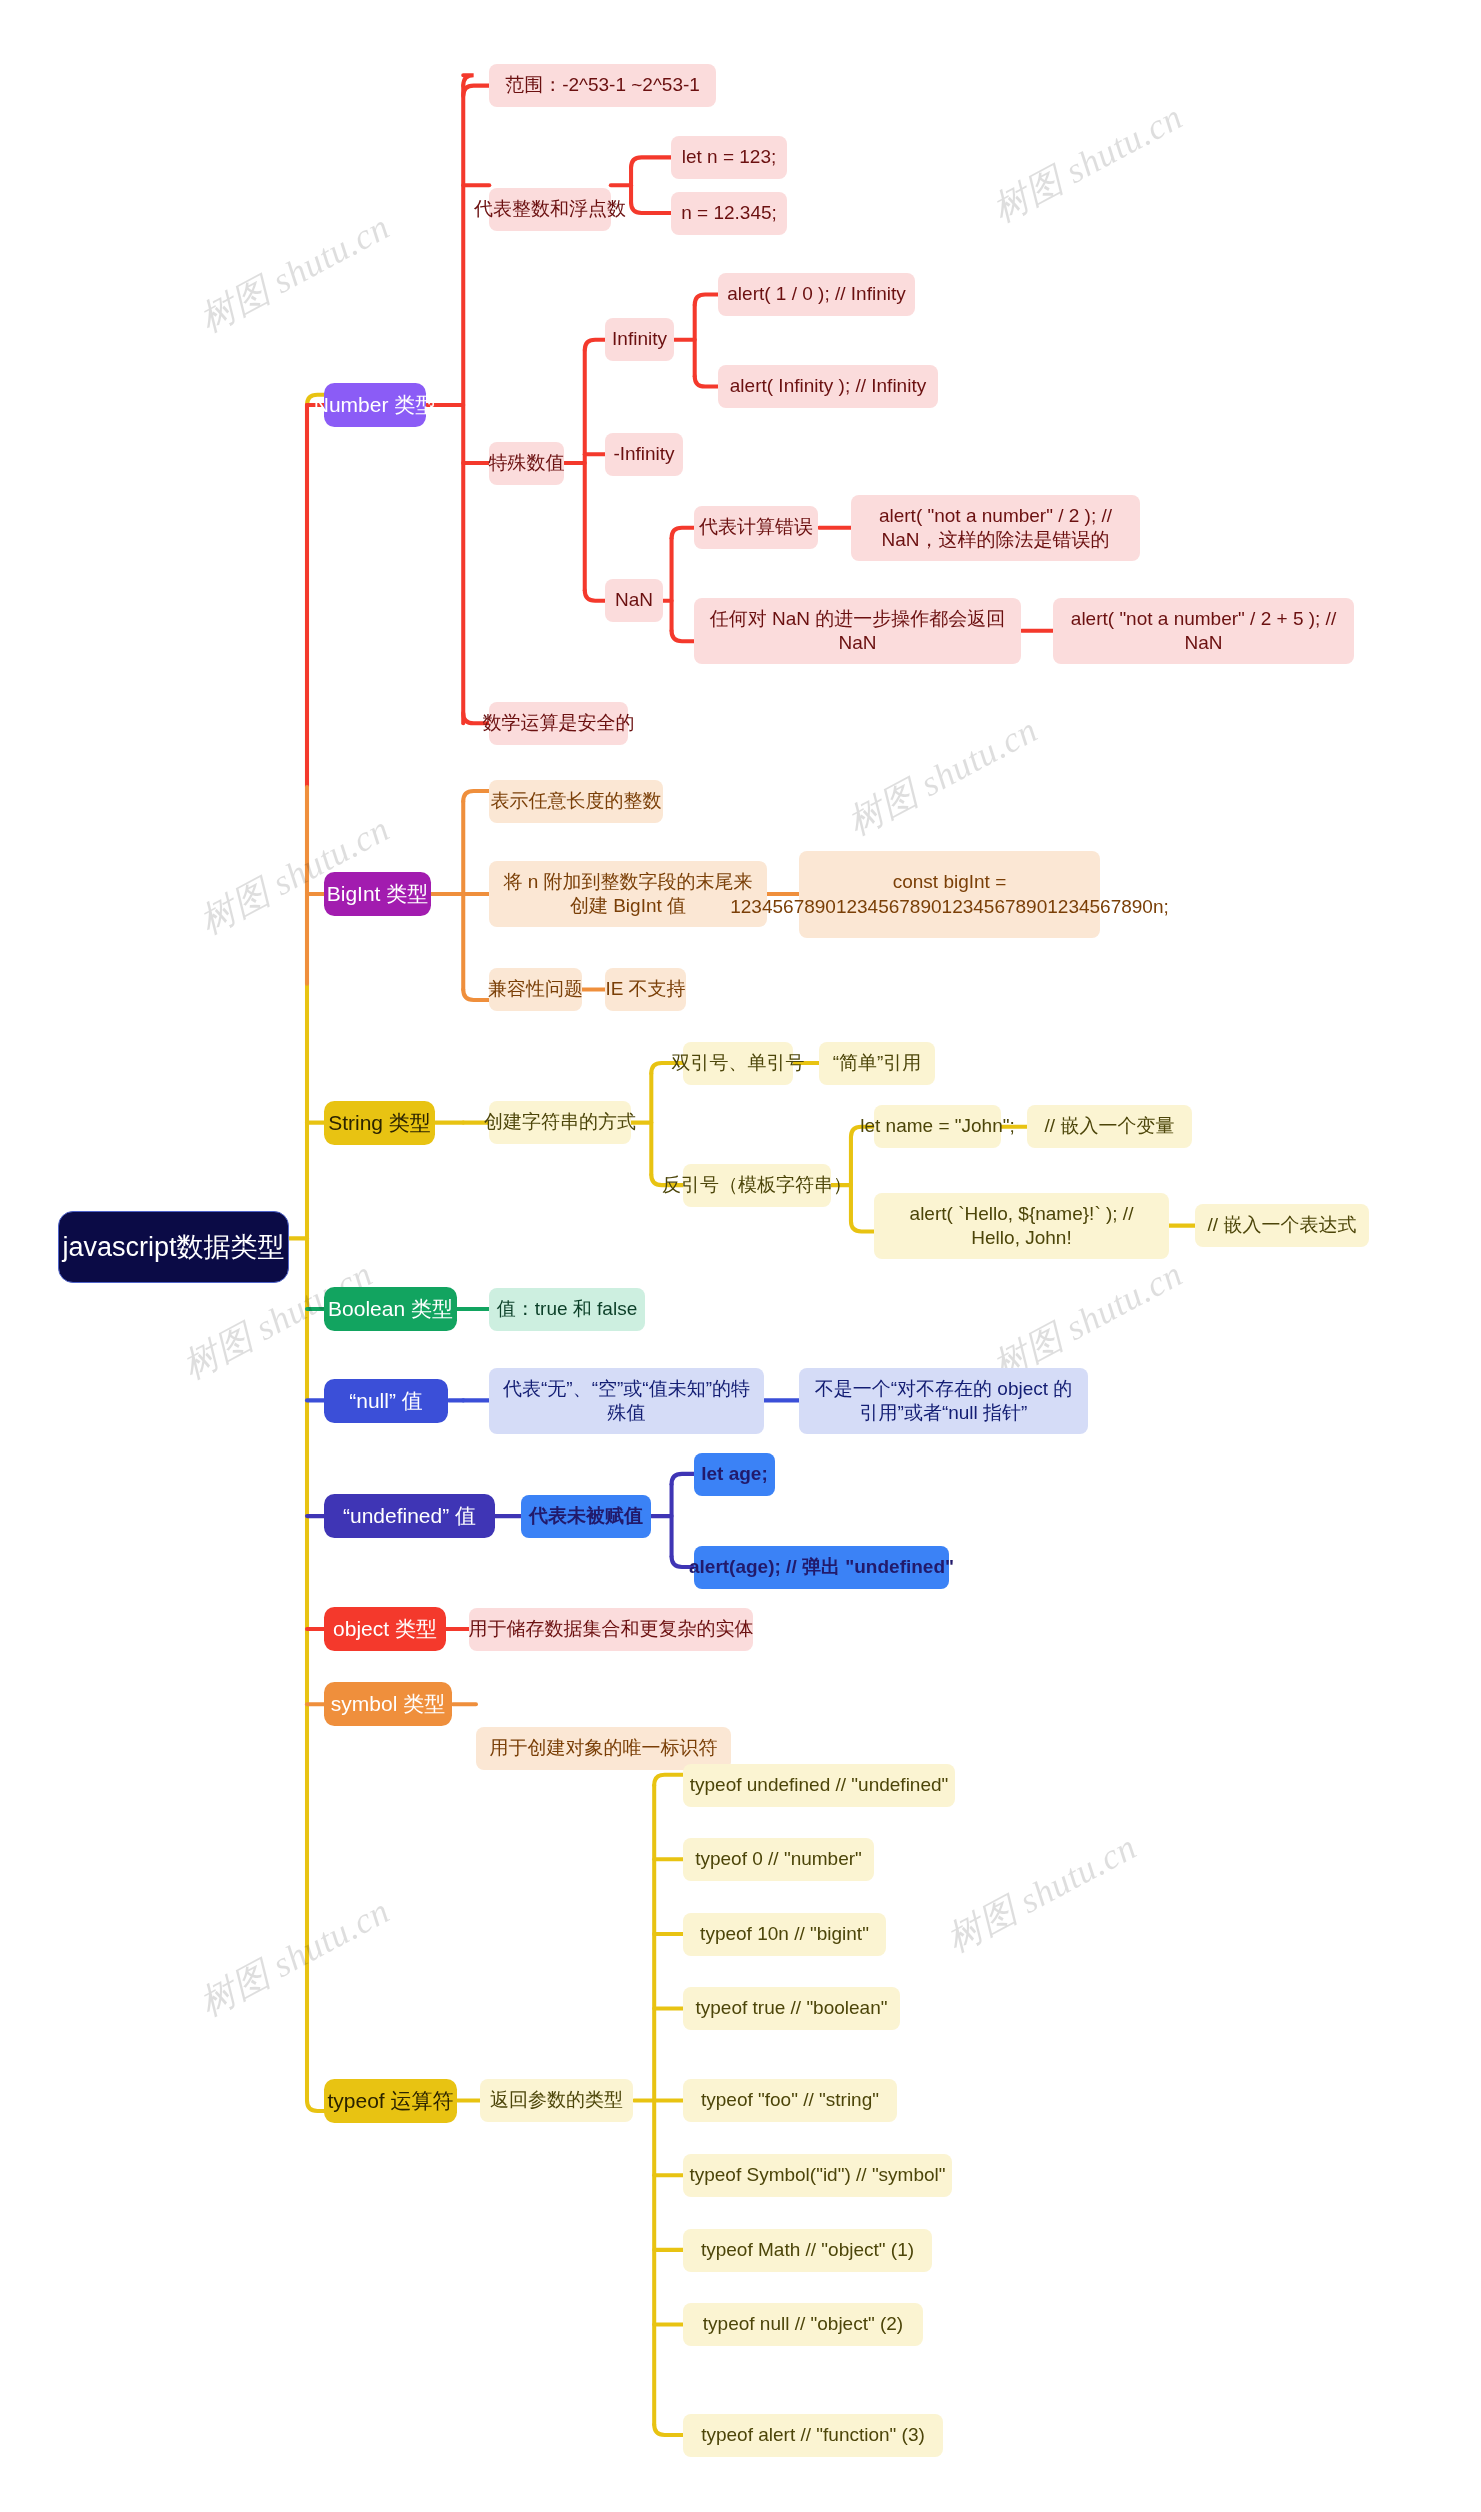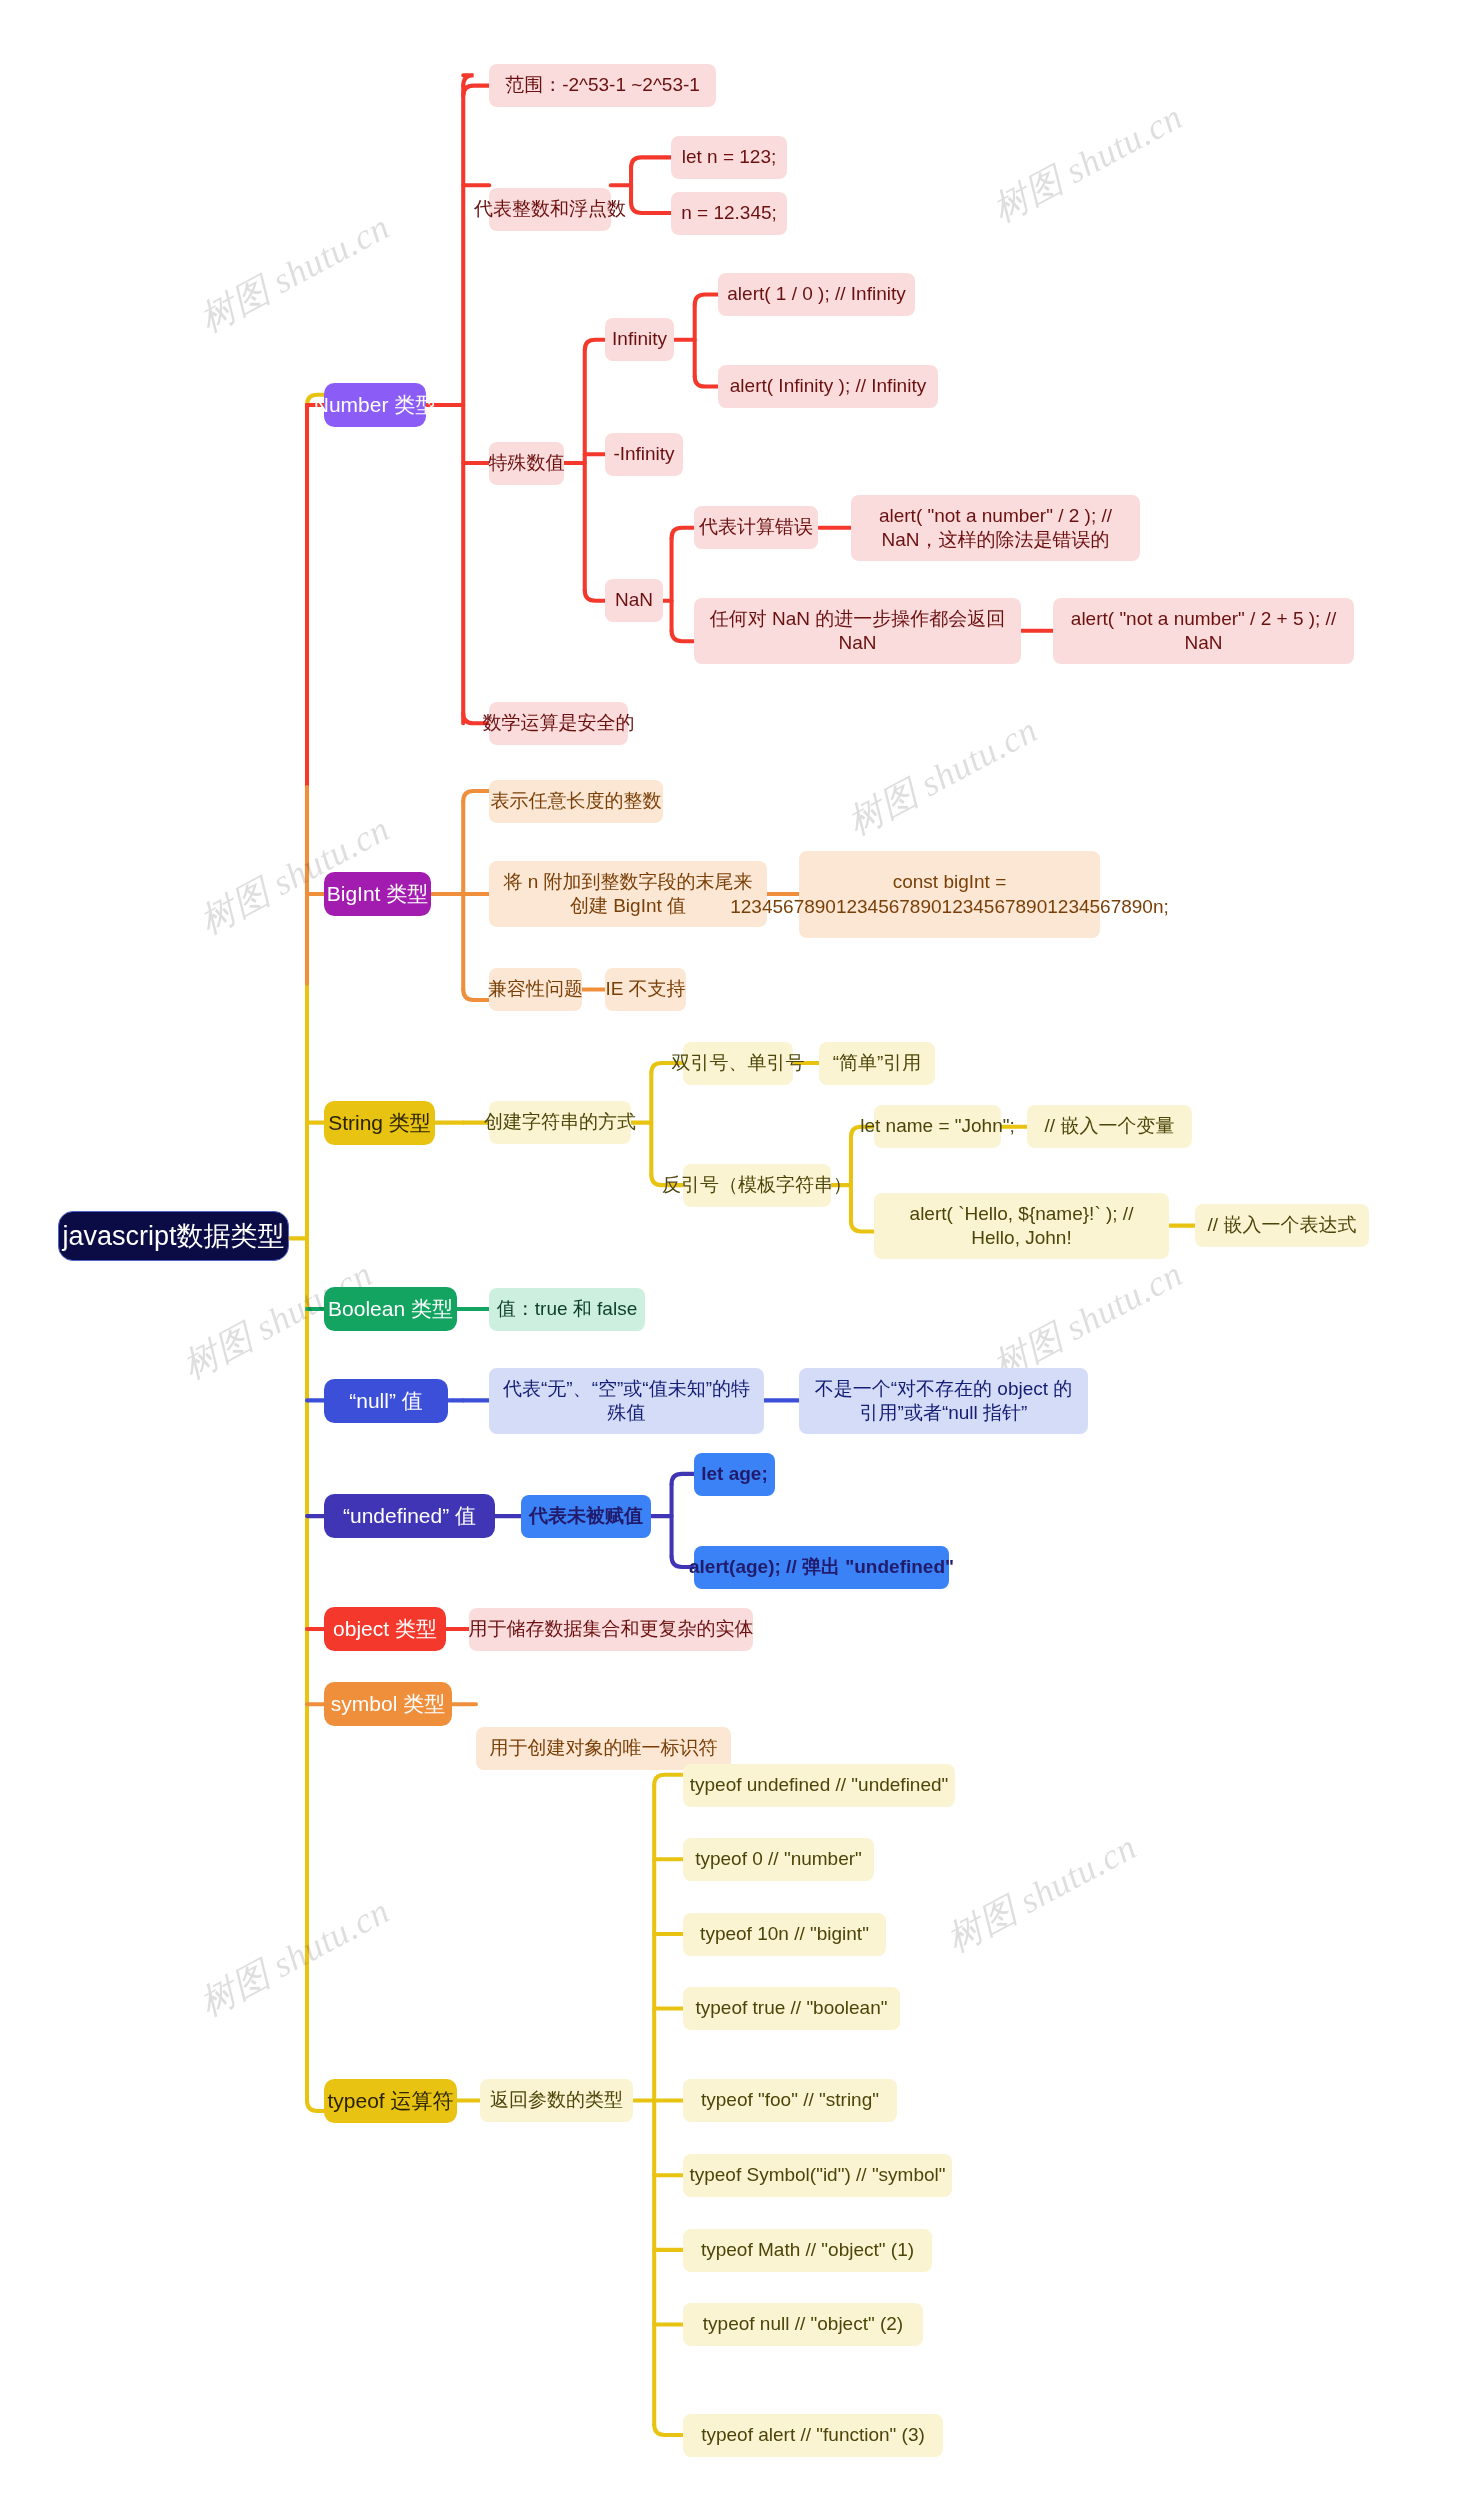--- a/index.html
+++ b/index.html
@@ -252,21 +252,21 @@
     <div class="wm" style="left:191px; top:301px;">树图 shutu.cn</div>
     <div class="wm" style="left:984px; top:191px;">树图 shutu.cn</div>
     <div class="wm" style="left:191px; top:903px;">树图 shutu.cn</div>
     <div class="wm" style="left:839px; top:804px;">树图 shutu.cn</div>
     <div class="wm" style="left:174px; top:1348px;">树图 shutu.cn</div>
     <div class="wm" style="left:984px; top:1348px;">树图 shutu.cn</div>
     <div class="wm" style="left:191px; top:1985px;">树图 shutu.cn</div>
     <div class="wm" style="left:938px; top:1921px;">树图 shutu.cn</div>
   </div>
 
-  <div class="node n-root nowrap" style="left:58px; top:1211px; width:231px; height:50px;">javascript数据类型</div>
+  <div class="node n-root nowrap" style="left:58px; top:1211px; width:231px; height:72px;">javascript数据类型</div>
 
   <div class="node n-topic t-number nowrap" style="left:324px; top:383px; width:102px; height:44px;">Number 类型</div>
 
   <div class="node leaf f-red nowrap" style="left:489px; top:64px; width:227px; height:43px;">范围：-2^53-1 ~2^53-1</div>
 
   <div class="node leaf f-red nowrap" style="left:489px; top:164px; width:122px; height:43px;margin-top:24px;">代表整数和浮点数</div>
 
   <div class="node leaf f-red nowrap" style="left:671px; top:136px; width:116px; height:43px;">let n = 123;</div>
 
   <div class="node leaf f-red nowrap" style="left:671px; top:192px; width:116px; height:43px;">n = 12.345;</div>

